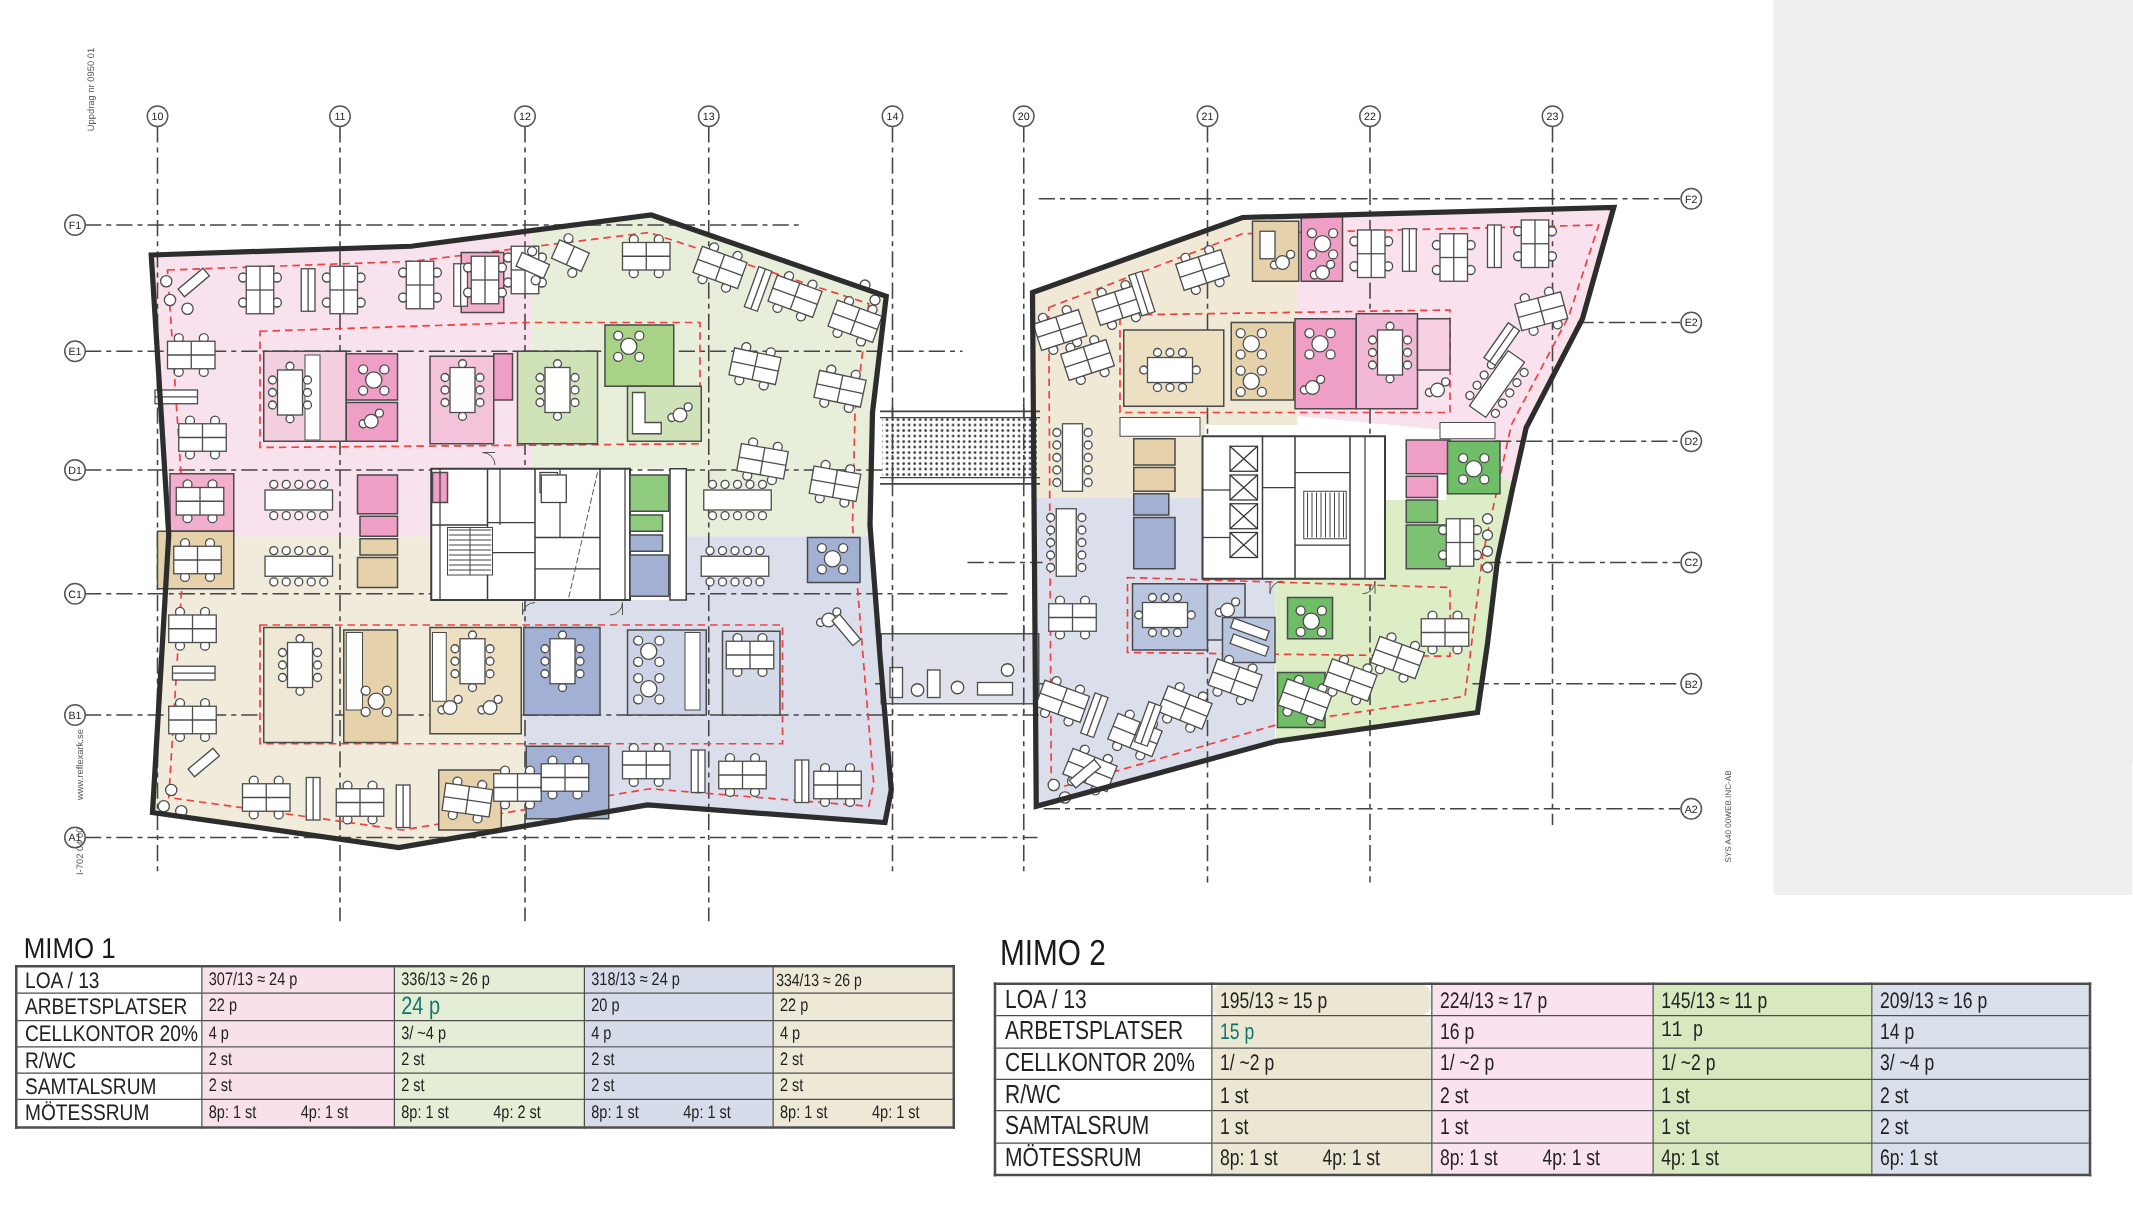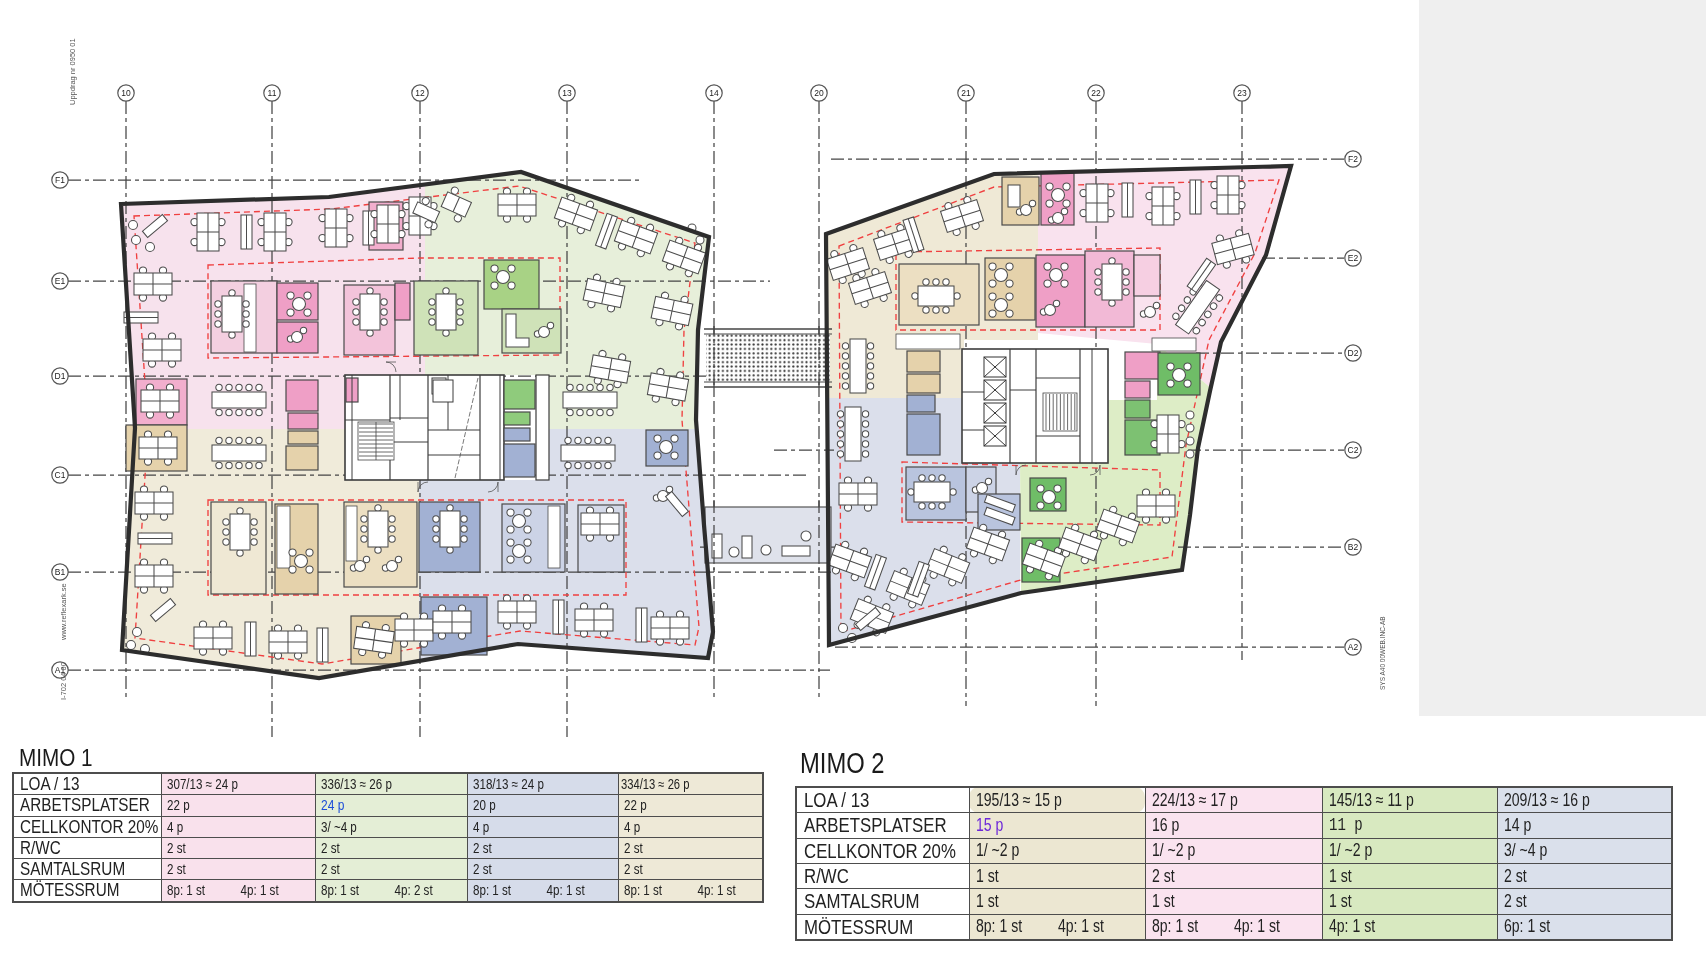--- a/index.html
+++ b/index.html
@@ -569,21 +569,21 @@
         <tr>
           <td style="font-size:18px;padding:0 0 0 6px;color:#222;"><span class="sx85">LOA / 13</span></td>
 <td style="background:#f9e1ec;font-size:14.5px;padding:0 0 0 5px;color:#222;"><span class="sx80">307/13 ≈ 24 p</span></td>
 <td style="background:#e4eed6;font-size:14.5px;padding:0 16px 0 5px;color:#222;"><span class="sx80">336/13 ≈ 26 p</span></td>
 <td style="background:#d6dcea;font-size:14.5px;padding:0 0 0 5px;color:#222;"><span class="sx80">318/13 ≈ 24 p</span></td>
 <td style="background:#eee9d7;font-size:14px;padding:0 0 0 2px;color:#222;"><span class="sx80">334/13 ≈ 26 p</span></td>
 </tr>
 <tr>
           <td style="font-size:18px;padding:0 0 0 6px;color:#222;"><span class="sx85">ARBETSPLATSER</span></td>
 <td style="background:#f9e1ec;font-size:14.5px;padding:0 0 0 5px;color:#222;"><span class="sx80">22 p</span></td>
-<td style="background:#e4eed6;font-size:15px;padding:0 0 0 5px;color:#1d4ed8;"><span class="sx80">24 p</span></td>
+<td style="background:#e4eed6;font-size:20px;padding:0 0 0 5px;color:#0f766e;"><span class="sx80">24 p</span></td>
 <td style="background:#d6dcea;font-size:14.5px;padding:0 0 0 5px;color:#222;"><span class="sx80">20 p</span></td>
 <td style="background:#eee9d7;font-size:14.5px;padding:0 0 0 5px;color:#222;"><span class="sx80">22 p</span></td>
 </tr>
 <tr>
           <td style="font-size:18px;padding:0 0 0 6px;color:#222;"><span class="sx85">CELLKONTOR 20%</span></td>
 <td style="background:#f9e1ec;font-size:14.5px;padding:0 0 0 5px;color:#222;"><span class="sx80">4 p</span></td>
 <td style="background:#e4eed6;font-size:14.5px;padding:0 0 0 5px;color:#222;"><span class="sx80">3/ ~4 p</span></td>
 <td style="background:#d6dcea;font-size:14.5px;padding:0 0 0 5px;color:#222;"><span class="sx80">4 p</span></td>
 <td style="background:#eee9d7;font-size:14.5px;padding:0 0 0 5px;color:#222;"><span class="sx80">4 p</span></td>
 </tr>
@@ -622,21 +622,21 @@
 <tbody>
         <tr>
           <td style="font-size:21px;padding:0 0 0 7px;color:#222;"><span class="sx80">LOA / 13</span></td>
 <td style="background:#ece7d2;font-size:18px;padding:0 0 0 6px;color:#222;border-radius:10px;"><span class="sx78">195/13 ≈ 15 p</span></td>
 <td style="background:#fae3ef;font-size:18px;padding:0 0 0 6px;color:#222;"><span class="sx78">224/13 ≈ 17 p</span></td>
 <td style="background:#d8e9c0;font-size:18px;padding:0 0 0 6px;color:#222;"><span class="sx78">145/13 ≈ 11 p</span></td>
 <td style="background:#dae0eb;font-size:18px;padding:0 0 0 6px;color:#222;"><span class="sx78">209/13 ≈ 16 p</span></td>
 </tr>
 <tr>
           <td style="font-size:21px;padding:0 0 0 7px;color:#222;"><span class="sx80">ARBETSPLATSER</span></td>
-<td style="background:#ece7d2;font-size:18px;padding:0 0 0 6px;color:#6d28d9;"><span class="sx78">15 p</span></td>
+<td style="background:#ece7d2;font-size:18px;padding:0 0 0 6px;color:#0f766e;"><span class="sx78">15 p</span></td>
 <td style="background:#fae3ef;font-size:18px;padding:0 0 0 6px;color:#222;"><span class="sx78">16 p</span></td>
 <td style="background:#d8e9c0;font-size:18px;padding:0 0 0 6px;color:#222;font-family:Liberation Mono, monospace;"><span class="sx78">11 p</span></td>
 <td style="background:#dae0eb;font-size:18px;padding:0 0 0 6px;color:#222;"><span class="sx78">14 p</span></td>
 </tr>
 <tr>
           <td style="font-size:21px;padding:0 0 0 7px;color:#222;"><span class="sx80">CELLKONTOR 20%</span></td>
 <td style="background:#ece7d2;font-size:18px;padding:0 0 0 6px;color:#222;"><span class="sx78">1/ ~2 p</span></td>
 <td style="background:#fae3ef;font-size:18px;padding:0 0 0 6px;color:#222;"><span class="sx78">1/ ~2 p</span></td>
 <td style="background:#d8e9c0;font-size:18px;padding:0 0 0 6px;color:#222;"><span class="sx78">1/ ~2 p</span></td>
 <td style="background:#dae0eb;font-size:18px;padding:0 0 0 6px;color:#222;"><span class="sx78">3/ ~4 p</span></td>

